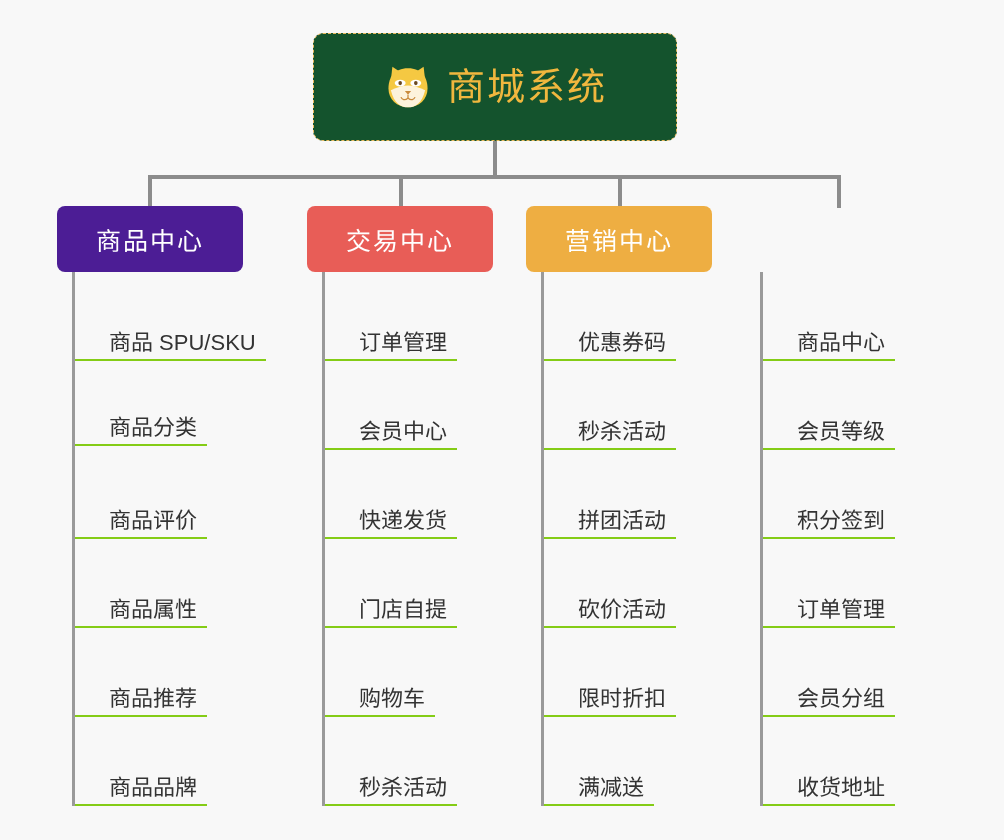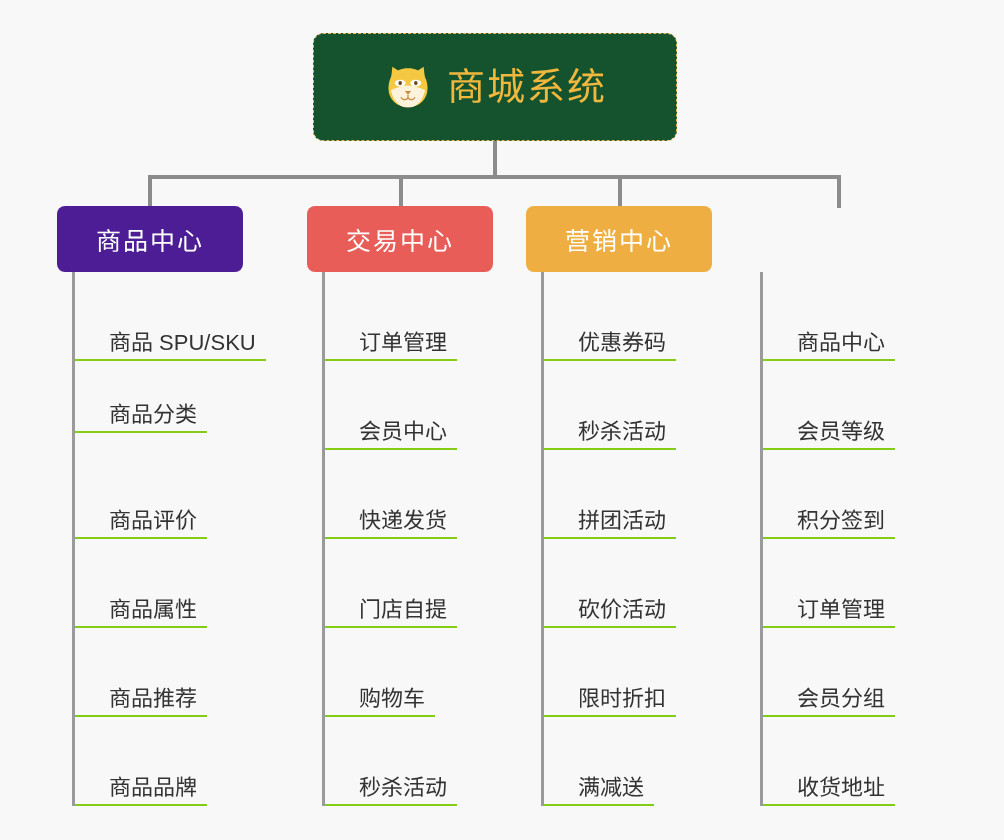--- a/index.html
+++ b/index.html
@@ -151,21 +151,21 @@
   </div>
   <div class="cat-box" style="left: 526px; width: 186px; background: rgb(238, 174, 66);">
     <span>营销中心</span>
   </div>
 
   <div class="col" style="left:72px;">
     <div class="trunk" style="height:534px;"></div>
   <div class="sub-item" style="top: 0px; width: 191px;">
         <span class="sub-item-label">商品 SPU/SKU</span>
       </div>
-      <div class="sub-item" style="top: 72px; width: 132px;">
+      <div class="sub-item" style="top: 85px; width: 132px;">
         <span class="sub-item-label">商品分类</span>
       </div>
       <div class="sub-item" style="top: 178px; width: 132px;">
         <span class="sub-item-label">商品评价</span>
       </div>
       <div class="sub-item" style="top: 267px; width: 132px;">
         <span class="sub-item-label">商品属性</span>
       </div>
       <div class="sub-item" style="top: 356px; width: 132px;">
         <span class="sub-item-label">商品推荐</span>

